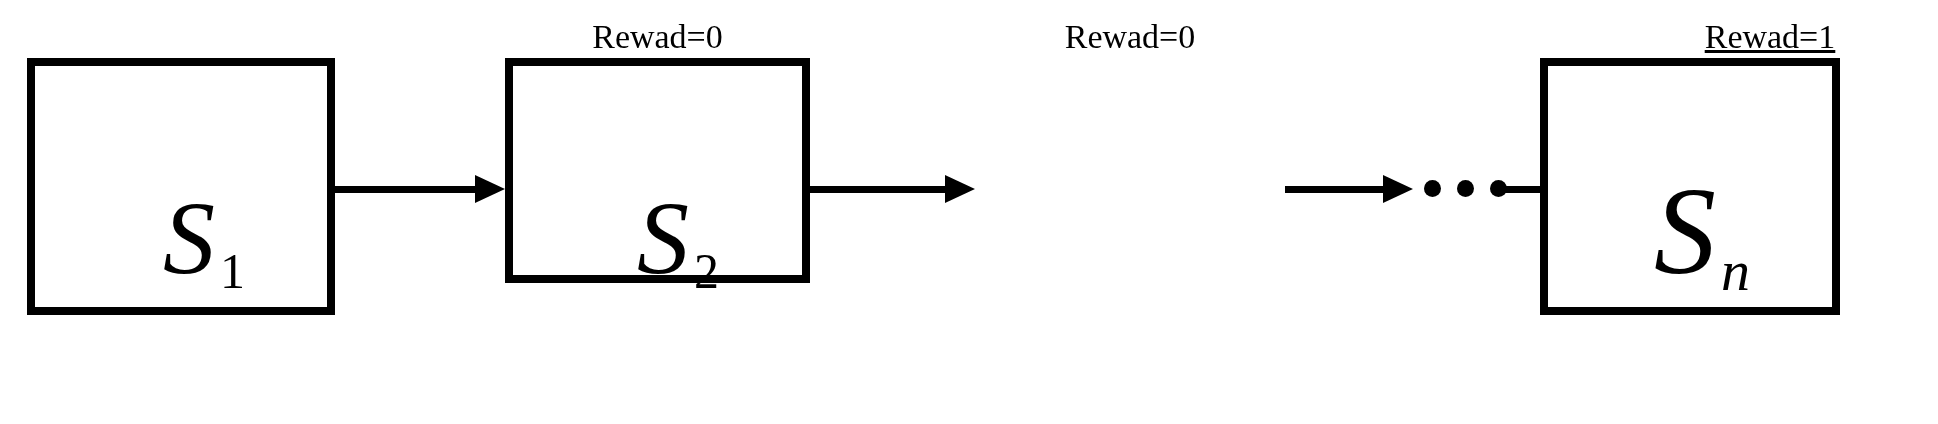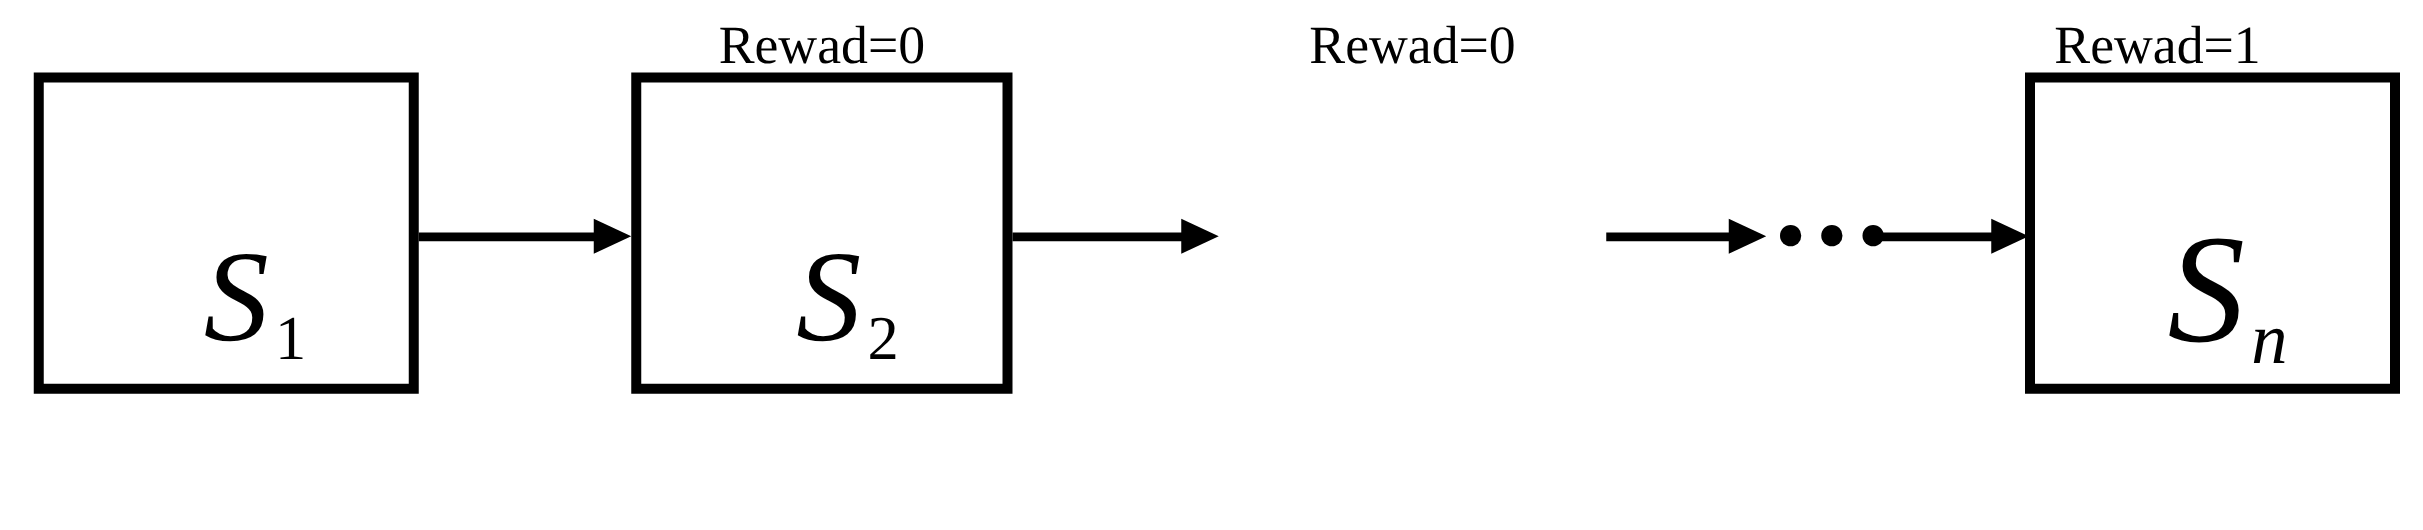--- a/index.html
+++ b/index.html
@@ -24,21 +24,21 @@
     border: 8px solid #000000;
     background: #ffffff;
   }
 
   
   .reward-label {
     position: absolute;
     text-align: center;
     color: #000000;
     font-family: "Liberation Serif", "DejaVu Serif", serif;
-    font-size: 43px;
+    font-size: 34px;
     line-height: 46px;
     letter-spacing: 0px;
     white-space: nowrap;
   }
 
   
   .state-symbol {
     position: absolute;
     color: #000000;
     white-space: nowrap;
@@ -99,34 +99,34 @@
 </style>
 </head>
 <body>
 
 <div id="canvas">
 
   <div class="reward-label" style="left:505px; top:14px; width:305px;">Rewad=0</div>
 
   <div class="reward-label" style="left:975px; top:14px; width:310px;">Rewad=0</div>
 
-  <div class="reward-label" style="left:1576px; top:14px; width:300px;">Rewad=1</div>
+  <div class="reward-label" style="left:1620px; top:14px; width:300px;text-decoration:underline;">Rewad=1</div>
 
   <div class="state-box" style="left:27px; top:58px; width:308px; height:257px;">
     <div class="state-symbol" style="left:96px; top:120px;">
       <span class="base">S</span><span class="sub upright">1</span>
     </div>
   </div>
 
   <div class="arrow" style="left:335px; top:186px; width:170px;">
     <div class="shaft" style="width:142px;"></div>
     <div class="head" style="left:140px;"></div>
   </div>
 
-  <div class="state-box" style="left:505px; top:58px; width:305px; height:257px;">
+  <div class="state-box" style="left:505px; top:58px; width:305px; height:225px;">
     <div class="state-symbol" style="left:92px; top:120px;">
       <span class="base">S</span><span class="sub upright">2</span>
     </div>
   </div>
 
   <div class="arrow" style="left:810px; top:186px; width:165px;">
     <div class="shaft" style="width:137px;"></div>
     <div class="head" style="left:135px;"></div>
   </div>
 
@@ -140,19 +140,19 @@
     <span class="dot"></span>
     <span class="dot"></span>
     <span class="dot"></span>
   </div>
 
   <div class="arrow" style="left:1505px; top:186px; width:120px;">
     <div class="shaft" style="width:90px;"></div>
     <div class="head" style="left:88px;"></div>
   </div>
 
-  <div class="state-box" style="left:1620px; top:58px; width:300px; height:257px;">
+  <div class="state-box" style="left:1540px; top:58px; width:300px; height:257px;">
     <div class="state-symbol large" style="left:74px; top:104px;">
       <span class="base">S</span><span class="sub">n</span>
     </div>
   </div>
 
 </div>
 
 </body></html>

